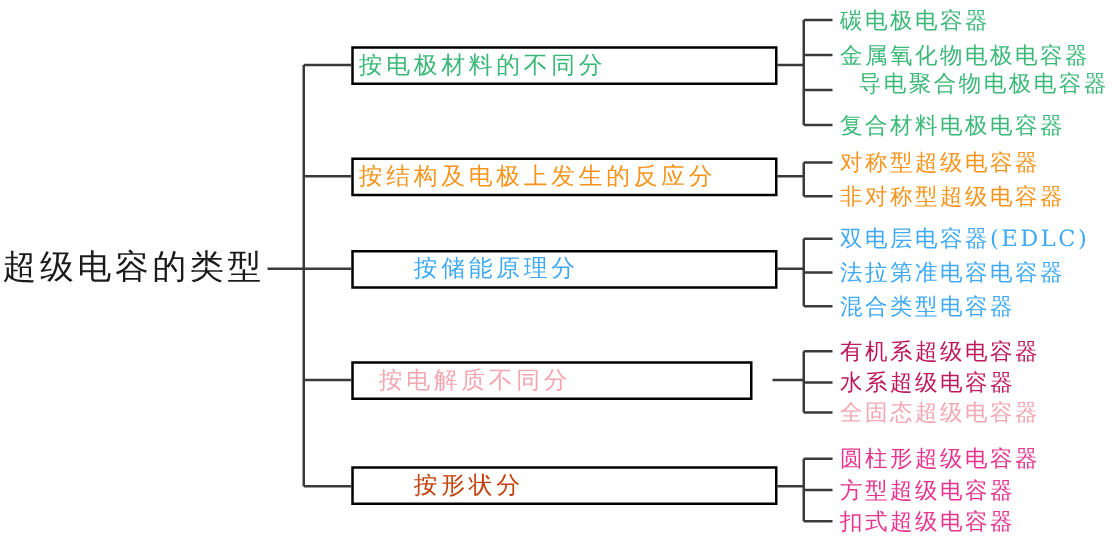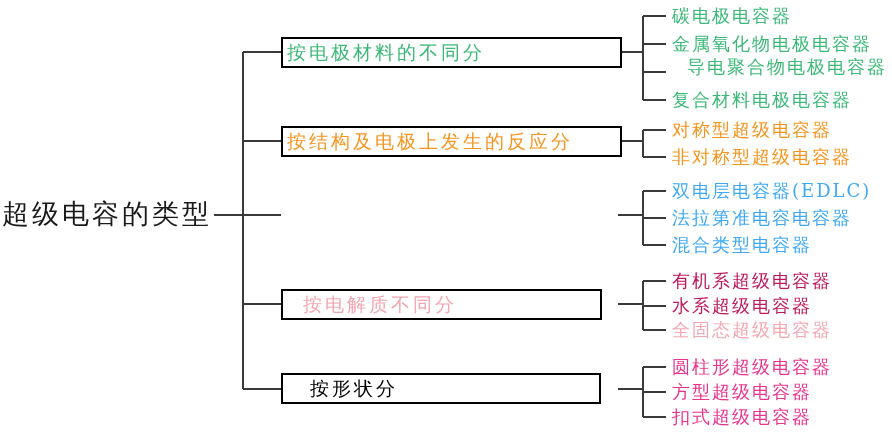--- a/index.html
+++ b/index.html
@@ -93,24 +93,25 @@
         <path d="M643 417 H666"></path>
     </g>
   </svg>
 
   <div class="root-label">超级电容的类型</div>
 
   <div class="branch-box" style="top: 37px; padding-left: 4px; color: rgb(60, 184, 120);">按电极材料的不同分</div>
 
   <div class="branch-box" style="top: 126px; padding-left: 4px; color: rgb(247, 148, 29);">按结构及电极上发生的反应分</div>
 
+  <div class="branch-box" style="top: 200px; padding-left: 48px; width: 289px; color: rgb(63, 169, 245);">按储能原理分</div>
 
   <div class="branch-box" style="top: 289px; padding-left: 20px; width: 297px; color: rgb(244, 167, 178);">按电解质不同分</div>
 
-  <div class="branch-box" style="top: 373px; padding-left: 27px; width: 289px; color: #000000;">按形状分</div>
+  <div class="branch-box" style="top: 373px; padding-left: 48px; width: 289px; color: #c2410c;">按形状分</div>
 
   <span class="leaf" style="top: 16px; color: rgb(60, 184, 120);">碳电极电容器</span>
   <span class="leaf" style="top: 44px; color: rgb(60, 184, 120);">金属氧化物电极电容器</span>
   <span class="leaf" style="top: 67px; color: rgb(60, 184, 120); margin-left: 15px;">导电聚合物电极电容器</span>
   <span class="leaf" style="top: 100px; color: rgb(60, 184, 120);">复合材料电极电容器</span>
 
   <span class="leaf" style="top: 130px; color: rgb(247, 148, 29);">对称型超级电容器</span>
   <span class="leaf" style="top: 157px; color: rgb(247, 148, 29);">非对称型超级电容器</span>
 
   <span class="leaf" style="top: 191px; color: rgb(63, 169, 245);">双电层电容器(EDLC)</span>

